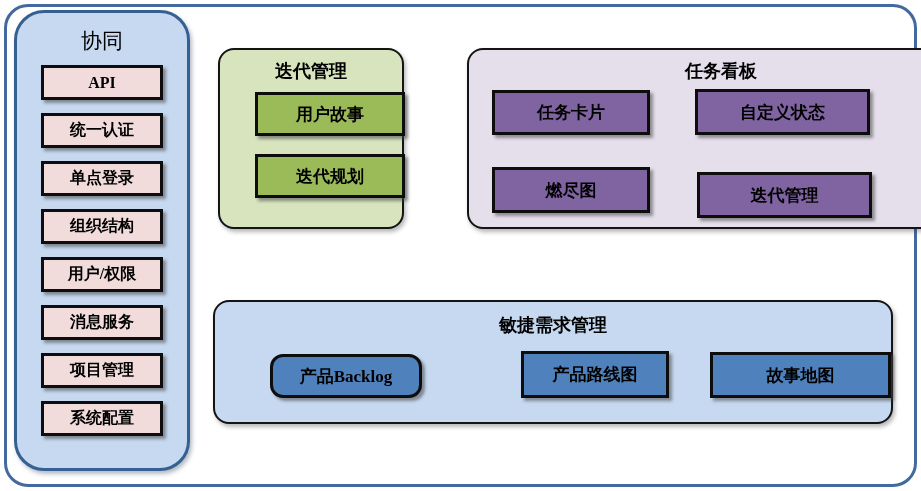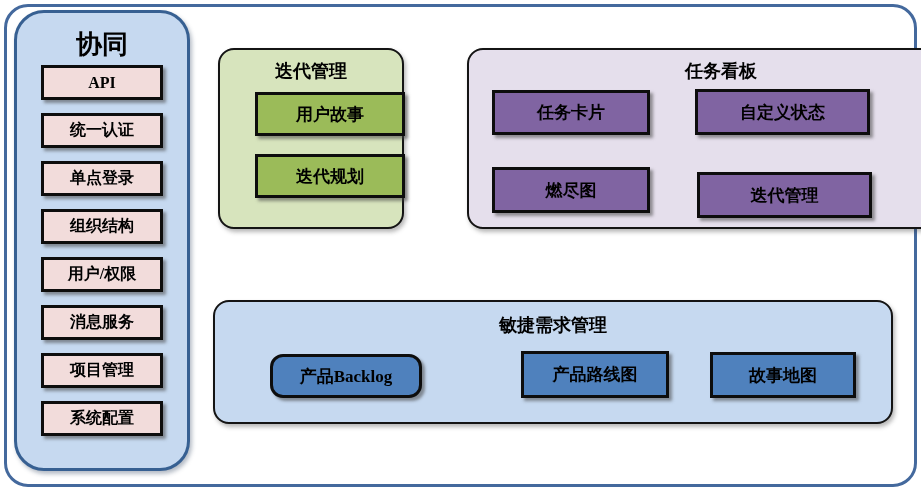--- a/index.html
+++ b/index.html
@@ -39,21 +39,21 @@
     left:14px;top:10px;
     width:176px;height:461px;
     background:var(--sidebar-bg);
     border:3px solid var(--sidebar-border);
     border-radius:30px;
     box-shadow:2px 3px 4px rgba(40,60,90,0.35);
   }
   .sidebar-title{
     position:absolute;top:14px;left:0;right:0;
     text-align:center;
-    font-size:26px;font-weight:bold;
+    font-size:21px;font-weight:normal;
   }
   .sidebar-items{
     position:absolute;top:52px;left:0;right:0;
     display:flex;flex-direction:column;align-items:center;gap:13px;
   }
   .s-item{
     width:122px;height:35px;
     background:var(--sidebar-item-bg);
     border:3px solid #0d0d0d;
     box-shadow:3px 3px 3px rgba(70,70,70,0.55);
@@ -93,21 +93,21 @@
   .kb-0{left:23px;top:40px;width:158px;height:45px;}
   .kb-1{left:226px;top:39px;width:175px;height:46px;}
   .kb-2{left:23px;top:117px;width:158px;height:46px;}
   .kb-3{left:228px;top:122px;width:175px;height:46px;}
 
   .requirements{left:213px;top:300px;width:680px;height:124px;background:var(--requirements-bg);}
   .requirements .group-title{top:11px;}
   .requirements .g-item{background:var(--requirements-item-bg);}
   .rq-0{left:55px;top:52px;width:152px;height:44px;border-radius:13px;}
   .rq-1{left:272px;top:49px;width:148px;height:47px;margin-left:34px;}
-  .rq-2{left:495px;top:50px;width:146px;height:46px;}
+  .rq-2{left:495px;top:50px;width:181px;height:46px;}
 </style>
 </head>
 <body>
 
 <div class="canvas">
   <div class="frame"></div>
 
   <div class="sidebar">
     <div class="sidebar-title">协同</div>
     <div class="sidebar-items">

